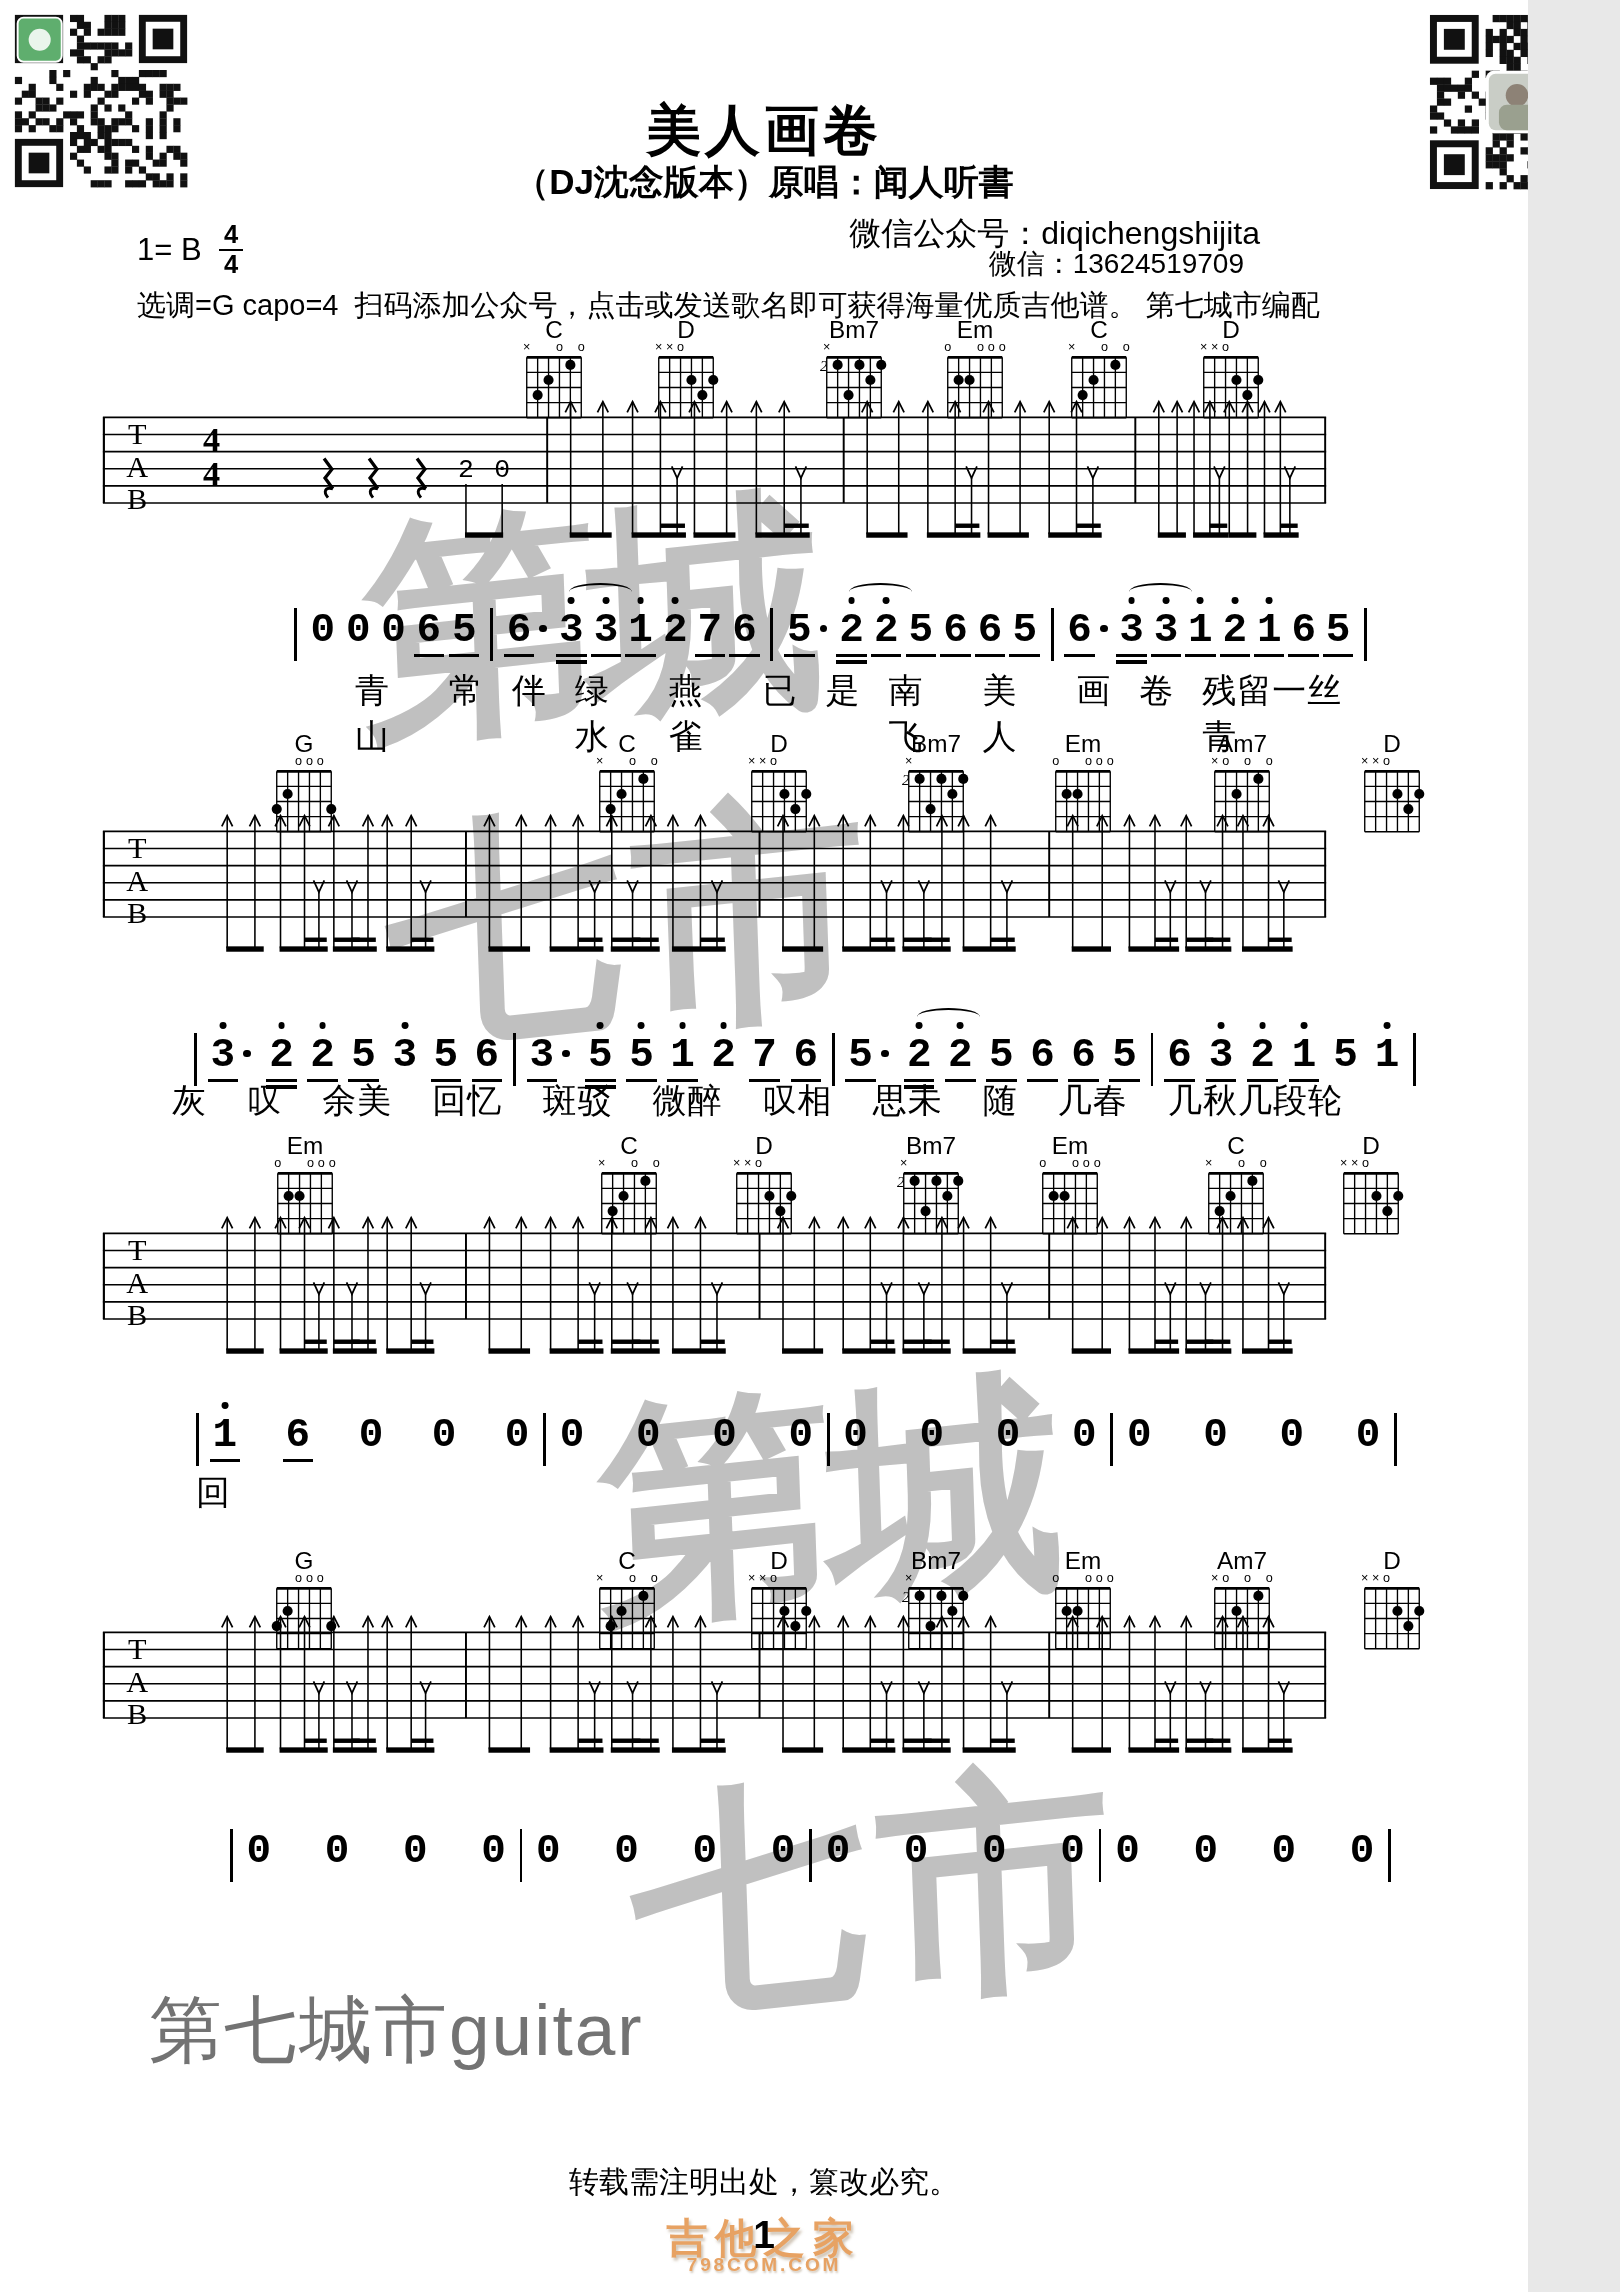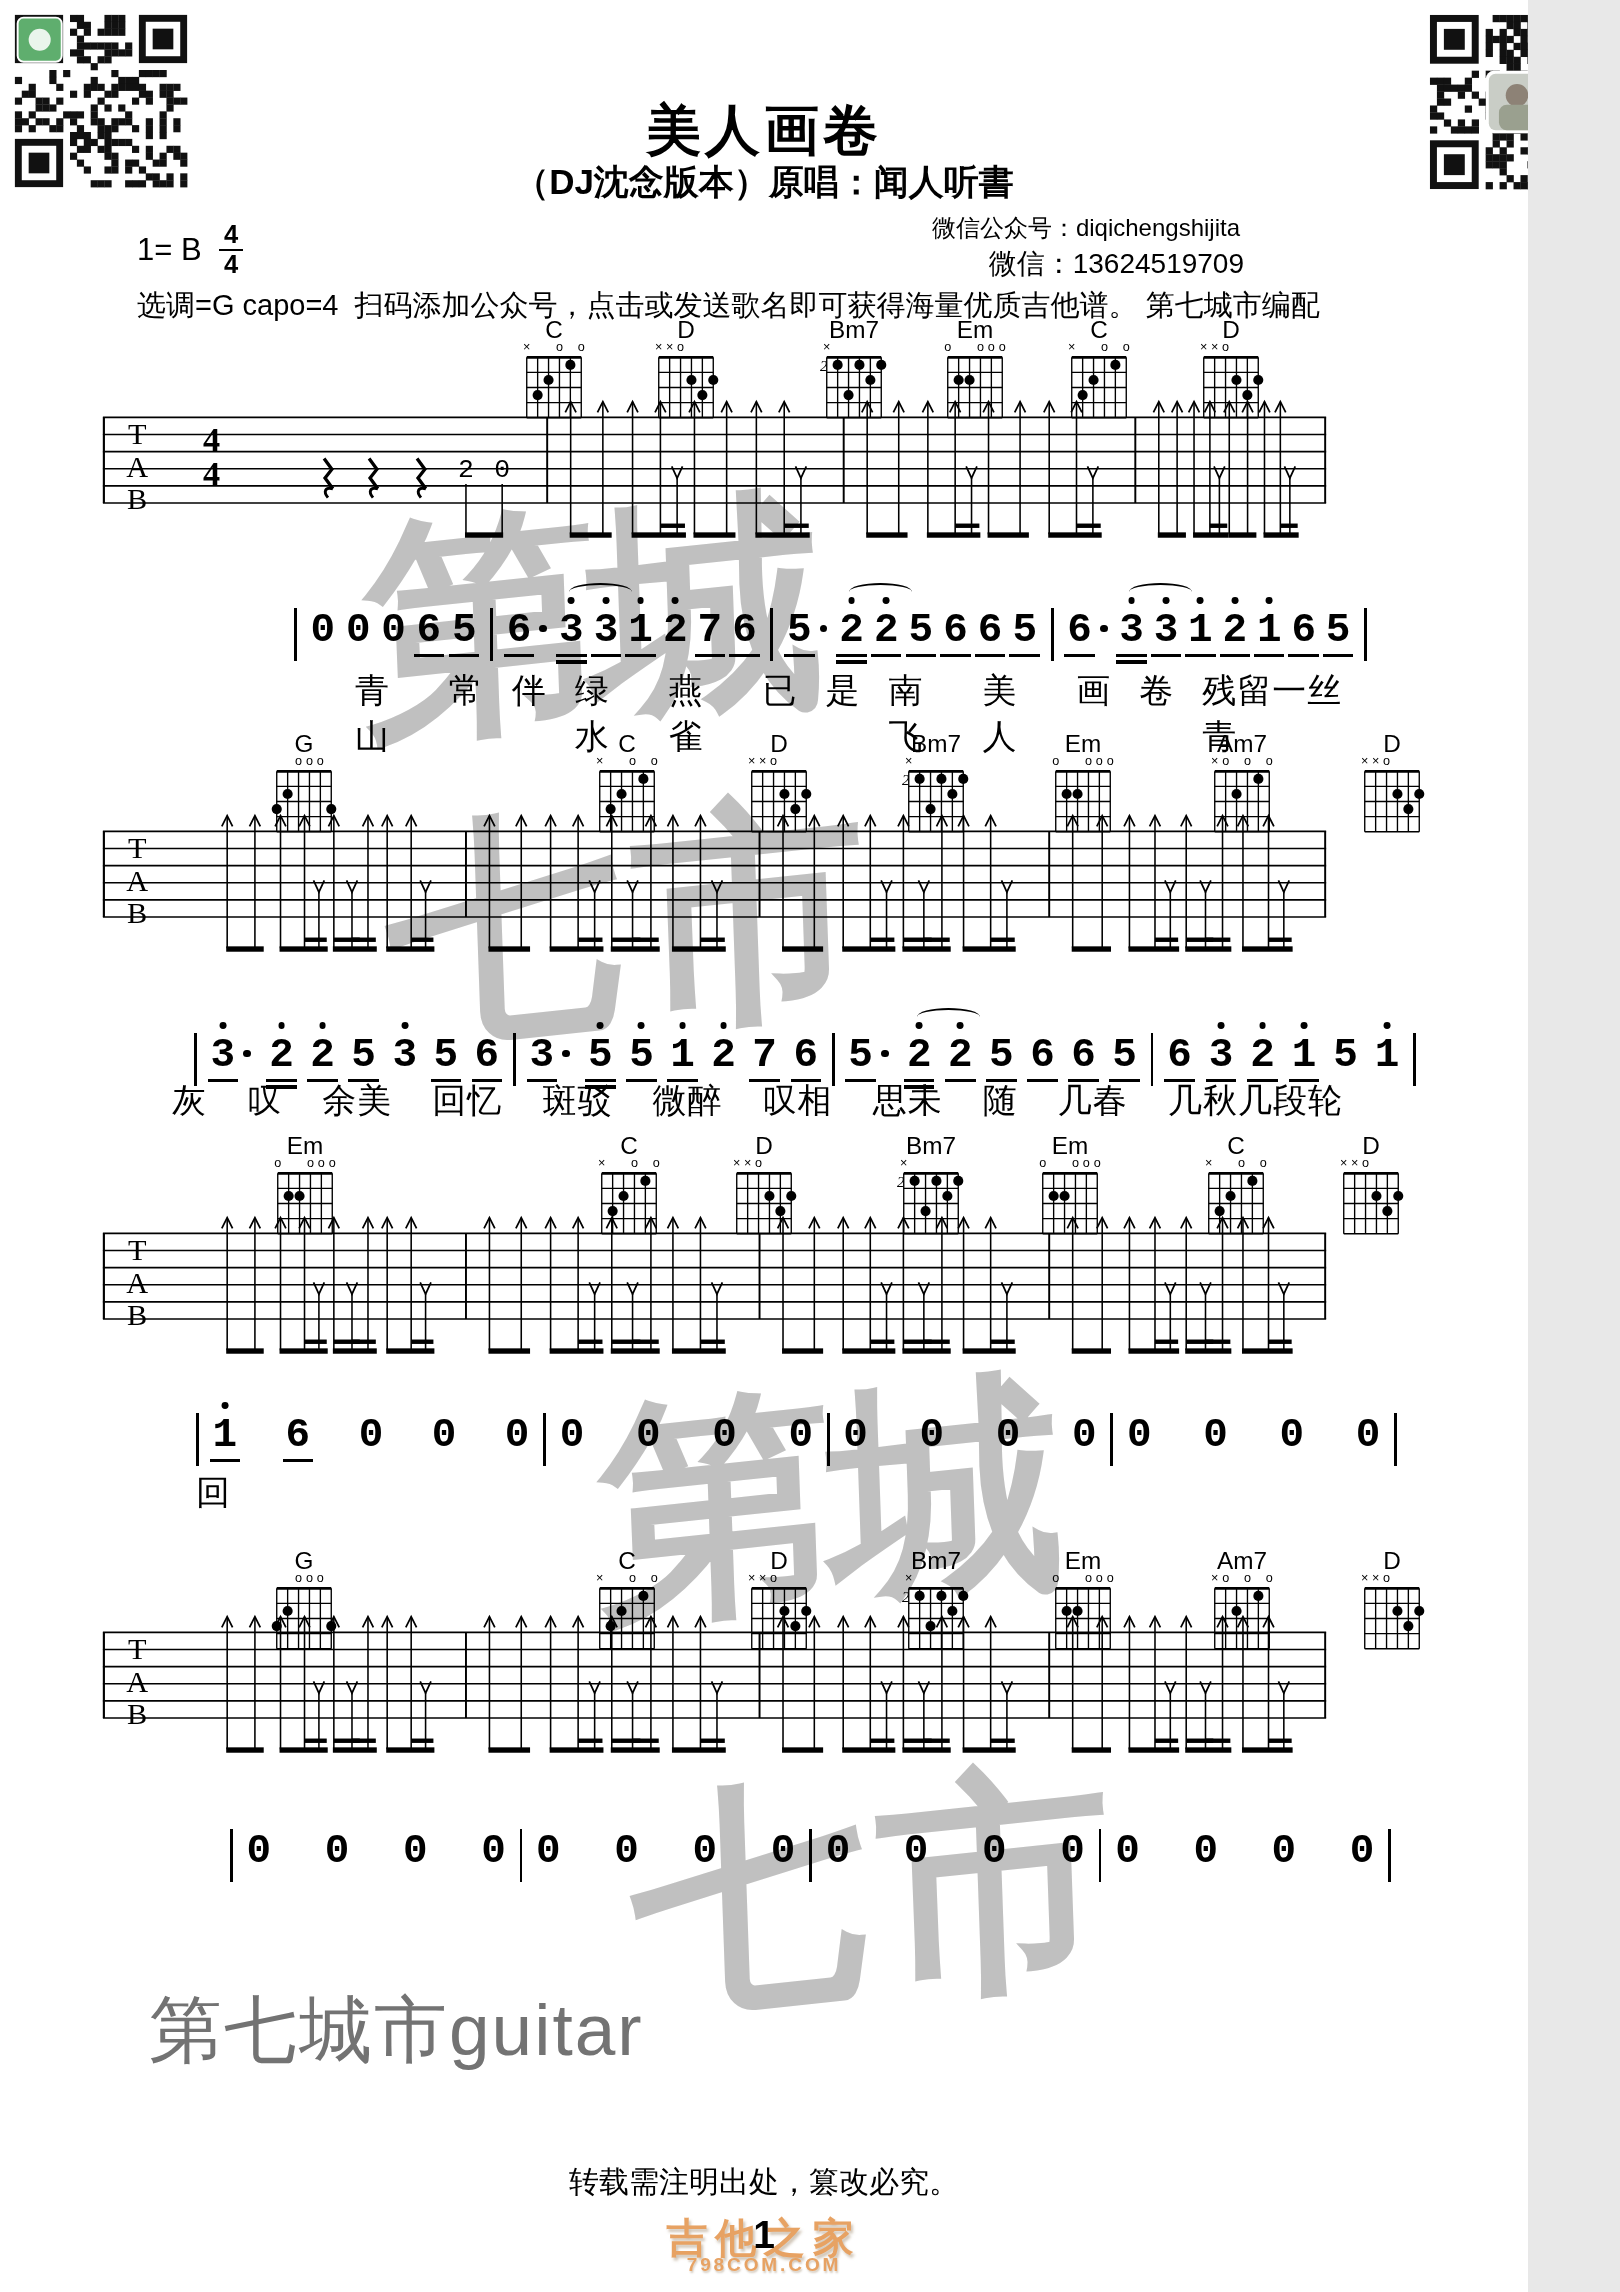--- a/index.html
+++ b/index.html
@@ -2,21 +2,21 @@
 <html><head>
 <meta charset="utf-8">
 <style>
   html,body{margin:0;padding:0;background:#e8e8e8;}
   #page{position:relative;width:1528px;height:2293px;background:#ffffff;overflow:hidden;
         font-family:"Liberation Sans",sans-serif;color:#000;}
   .abs{position:absolute;}
   .ctr{left:0;right:0;text-align:center;}
   #title{top:94px;font-size:55px;font-weight:700;letter-spacing:3.9px;}
   #subtitle{top:159px;font-size:35px;font-weight:600;}
-  #wechat1{top:212px;right:288px;font-size:24px;text-align:right;}
+  #wechat1{top:212px;right:268px;font-size:32px;text-align:right;}
   #wechat2{top:245px;right:284px;font-size:28px;text-align:center;margin-left:20px;}
   #keyrow{top:222px;left:137px;font-size:31px;display:flex;align-items:center;}
   #meterfrac{display:inline-flex;flex-direction:column;align-items:center;margin-left:17.6px;
              font-size:25.5px;line-height:25.5px;font-weight:600;}
   #meterfrac .bar{width:23.5px;height:2.9px;background:#000;margin:1px 0;}
   #inforow{top:286px;left:137px;width:1372px;font-size:29px;white-space:pre;}
   .wm{color:rgba(150,150,150,0.60);font-family:"Liberation Serif",serif;font-weight:700;
       transform:rotate(-6deg) skewX(-4deg);line-height:1;user-select:none;}
   #brand{top:1982px;left:149px;font-size:73px;color:#737373;letter-spacing:2px;}
   #notice{top:2162px;font-size:30px;}

